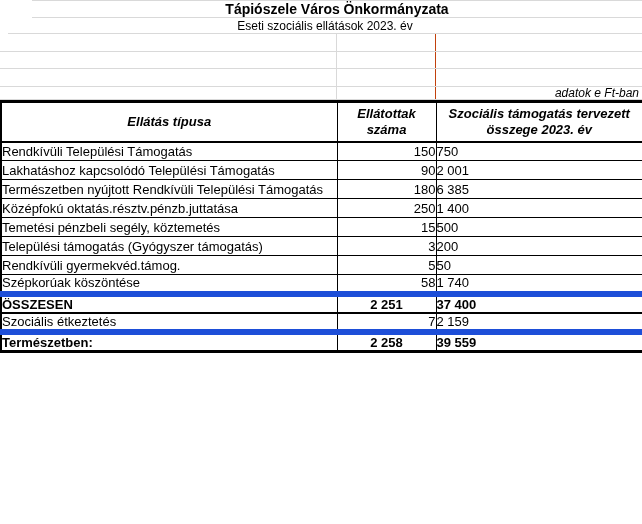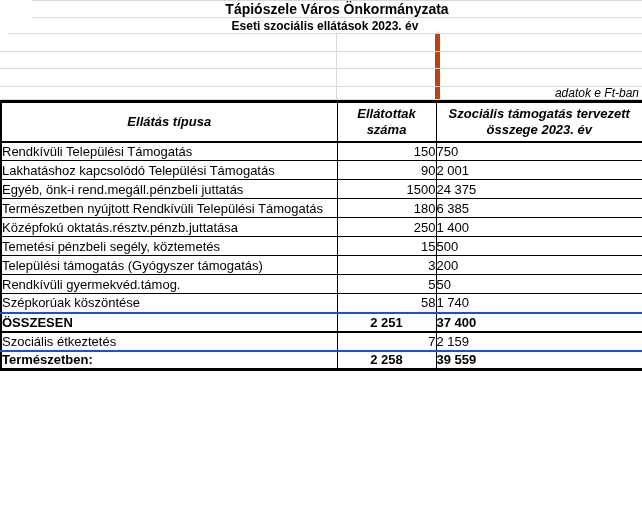--- a/index.html
+++ b/index.html
@@ -6,24 +6,24 @@
   .sheet{
     width:642px;height:524px;background:#ffffff;color:#000;
     font-family:"Liberation Sans","DejaVu Sans",sans-serif;
     position:relative;overflow:hidden;
   }
   
   .topsec{width:642px;}
   .trow{box-sizing:border-box;border-bottom:1px solid #d9d9d9;display:flex;}
   .trow.first{border-top:1px solid #d9d9d9;margin-left:32px;}
   .title1{height:18px;align-items:center;justify-content:center;font-weight:bold;font-size:14px;}
-  .title2{height:16px;align-items:center;justify-content:center;font-weight:bold;font-size:12px;margin-left:8px;}
+  .title2{height:16px;align-items:center;justify-content:center;font-weight:normal;font-size:12px;margin-left:8px;}
   .grid3 .c1{width:336px;box-sizing:border-box;}
   .grid3 .c2{width:99px;box-sizing:border-box;border-left:1px solid #d9d9d9;}
-  .grid3 .c3{flex:1;box-sizing:border-box;border-left:5px solid #c2410c;}
+  .grid3 .c3{flex:1;box-sizing:border-box;border-left:1px solid #c2410c;}
   .e1{height:18px;} .e2{height:17px;} .e3{height:18px;}
   .noterow{height:13px;}
   .noterow .c3{display:flex;align-items:center;justify-content:flex-end;}
   .note{font-style:italic;font-size:12px;padding-right:3px;white-space:nowrap;}
   
   table.main{
     border-collapse:collapse;table-layout:fixed;width:642px;
     border:2px solid #000;border-top:3px solid #000;border-bottom:3px solid #000;
   }
   table.main th, table.main td{
@@ -32,21 +32,21 @@
   }
   table.main thead tr{height:40px;}
   table.main thead th{
     font-weight:bold;font-style:italic;text-align:center;line-height:1.25;
     border-bottom:2px solid #000;
   }
   table.main tbody tr{height:19px;}
   td.label{text-align:left;padding-left:4px;white-space:nowrap;}
   td.count{text-align:right;padding-right:2px;}
   td.amount{text-align:left;padding-right:7px;}
-  tr.total td{font-weight:bold;border-top:2px solid #1d4ed8;border-bottom:2px solid #000;}
+  tr.total td{font-weight:bold;border-top:6px solid #1d4ed8;border-bottom:2px solid #000;}
   tr.total td.count{text-align:center;padding-right:0;}
   tr.total td.amount{}
   tr.r-osszesen{height:30px;}
   tr.r-szoc{height:34px;}
   tr.r-mind{height:31px;}
 </style>
 </head>
 <body>
 
 <div class="sheet">
@@ -96,25 +96,20 @@
         <td class="label">Rendkívüli Települési Támogatás</td>
         <td class="count">150</td>
         <td class="amount">750</td>
       </tr>
       <tr>
         <td class="label">Lakhatáshoz kapcsolódó Települési Támogatás</td>
         <td class="count">90</td>
         <td class="amount">2 001</td>
       </tr>
       <tr>
-        <td class="label">Egyéb, önk-i rend.megáll.pénzbeli juttatás</td>
-        <td class="count">1500</td>
-        <td class="amount">24 375</td>
-      </tr>
-      <tr>
         <td class="label">Természetben nyújtott Rendkívüli Települési Támogatás</td>
         <td class="count">180</td>
         <td class="amount">6 385</td>
       </tr>
       <tr>
         <td class="label">Középfokú oktatás.résztv.pénzb.juttatása</td>
         <td class="count">250</td>
         <td class="amount">1 400</td>
       </tr>
       <tr>

